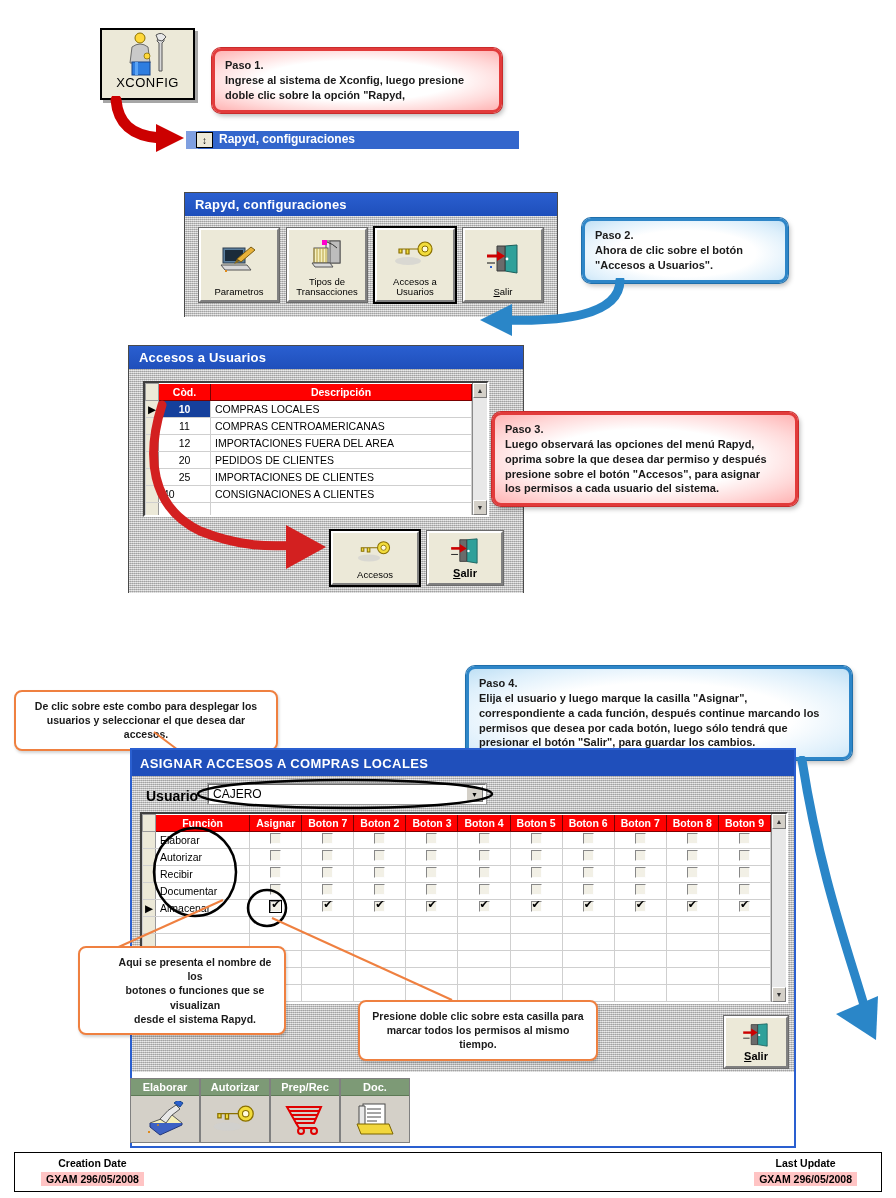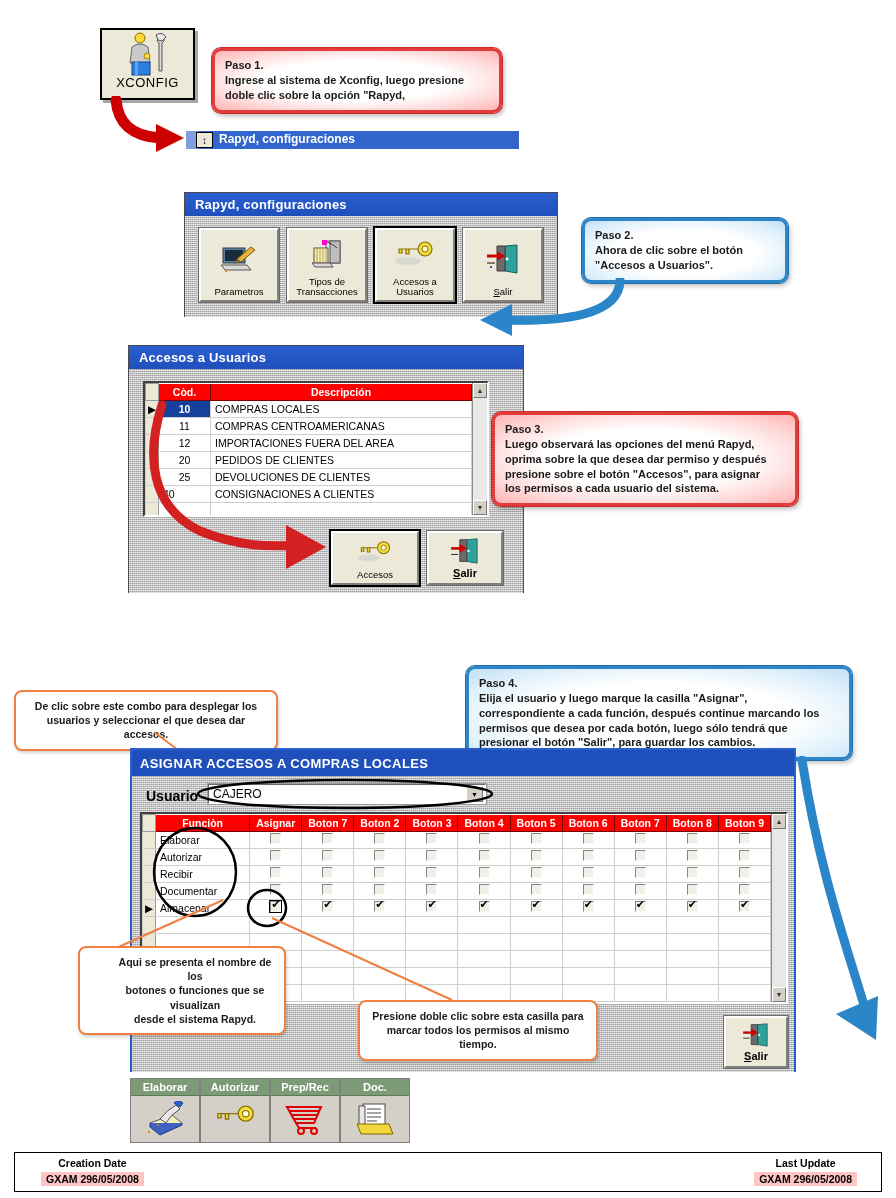--- a/index.html
+++ b/index.html
@@ -327,21 +327,21 @@
                 <td>IMPORTACIONES FUERA DEL AREA</td>
               </tr>
               <tr>
                 <td class="rowmark"></td>
                 <td style="text-align:center;">20</td>
                 <td>PEDIDOS DE CLIENTES</td>
               </tr>
               <tr>
                 <td class="rowmark"></td>
                 <td style="text-align:center;">25</td>
-                <td>DEVOLUCIONES DE CLIENTES</td>
+                <td>IMPORTACIONES DE CLIENTES</td>
               </tr>
               <tr>
                 <td class="rowmark"></td>
                 <td style="text-align:left;">40</td>
                 <td>CONSIGNACIONES A CLIENTES</td>
               </tr>
               <tr>
                 <td class="rowmark"></td>
                 <td style="text-align:center;"></td>
                 <td></td>
@@ -406,21 +406,21 @@
   </div>
 
   <div class="abs callout callout-orange" style="left:14px; top:690px; width:264px; text-align:center;">
     <div>De clic sobre este combo para desplegar los</div>
     <div>usuarios y seleccionar el que desea dar accesos.</div>
   </div>
   <svg class="abs overlay" style="left:150px; top:730px;" width="90" height="60">
     <path d="M4 2 L76 56" stroke="#ef8040" stroke-width="2" fill="none"></path>
   </svg>
 
-  <div class="abs" style="left:130px; top:748px; width:666px; height:324px; border:2px solid #2a5fd0; background:#ffffff;">
+  <div class="abs" style="left:130px; top:748px; width:666px; height:400px; border:2px solid #2a5fd0; background:#ffffff;">
 
     <div style="background:#1f4fbb; padding:4px 0 4px 8px;">
       <span style="color:#fff; font-weight:bold; font-size:13px; letter-spacing:.4px;">ASIGNAR ACCESOS A COMPRAS LOCALES</span>
     </div>
 
     <div class="face" style="height:296px; position:relative; padding:0;">
 
       <div class="abs" style="left:14px; top:12px; font-size:14px; font-weight:bold; color:#000;">Usuario</div>
       <div class="abs combo" style="left:76px; top:8px; width:278px;">
         <span>CAJERO</span>

